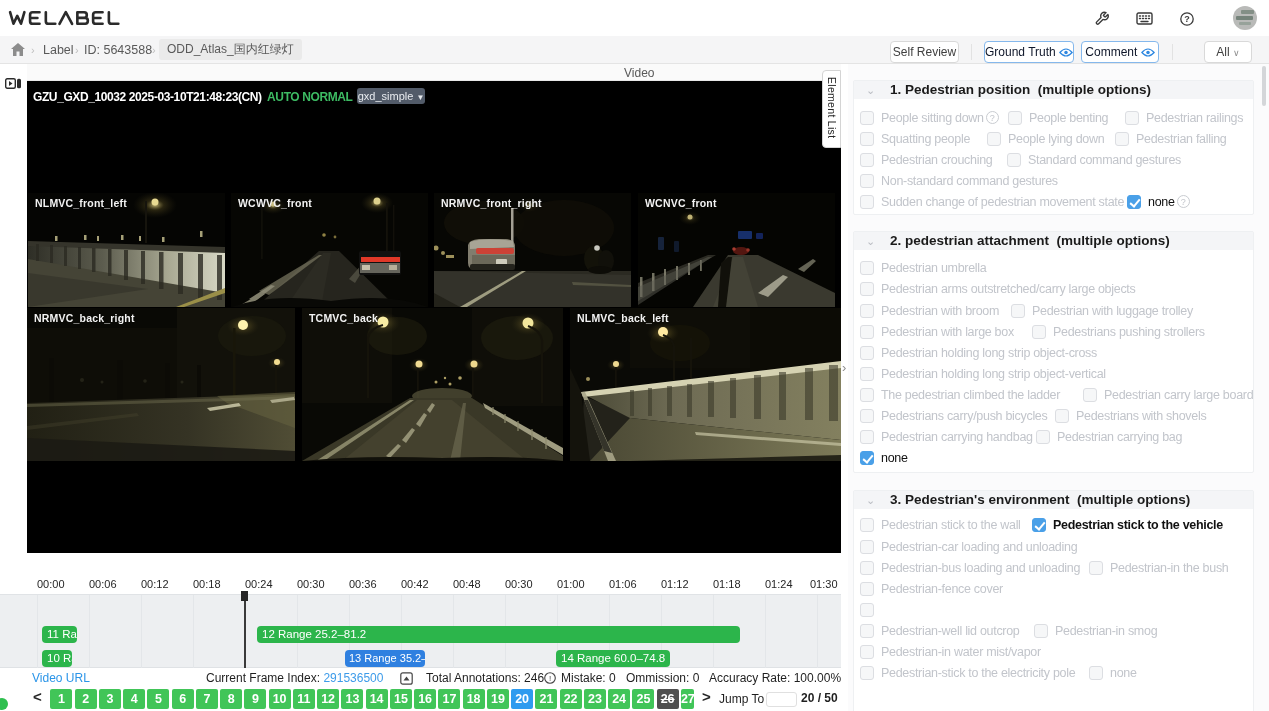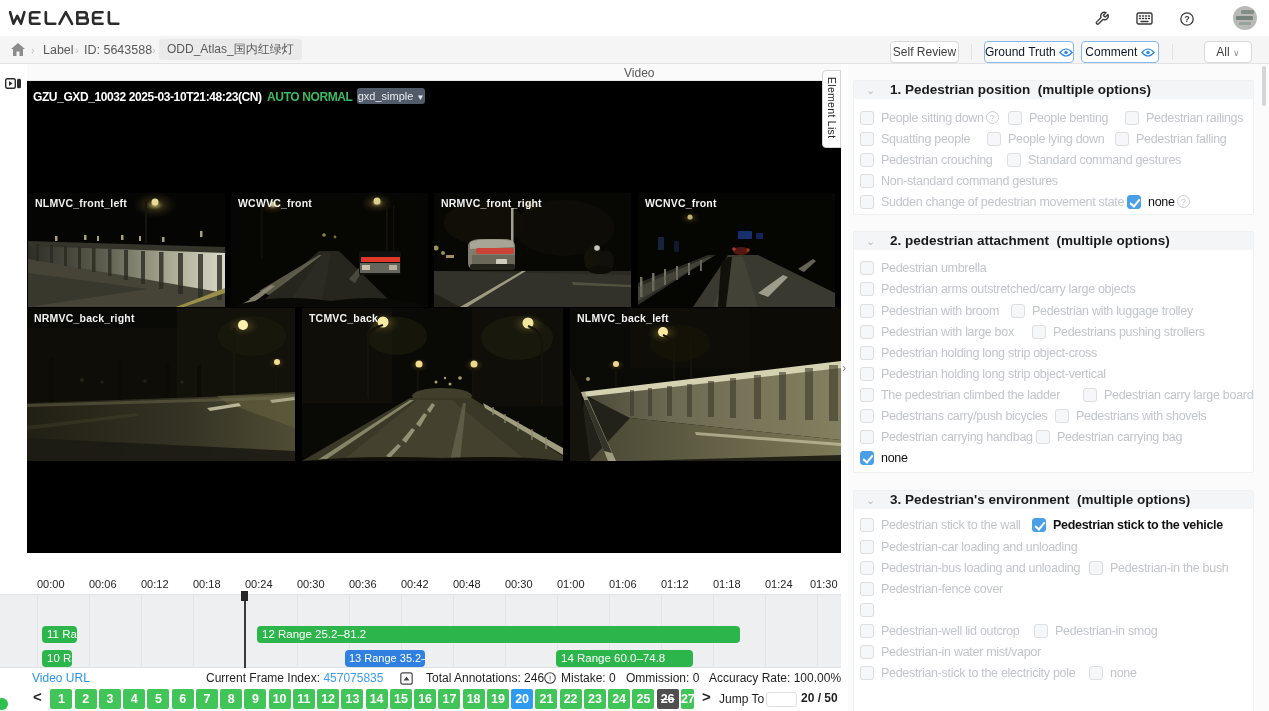--- a/index.html
+++ b/index.html
@@ -442,29 +442,29 @@
       <div class="gline" style="left:557px"></div>
       <div class="gline" style="left:609px"></div>
       <div class="gline" style="left:661px"></div>
       <div class="gline" style="left:713px"></div>
       <div class="gline" style="left:765px"></div>
       <div class="gline" style="left:817px"></div>
   <div class="rbar" style="left:42px;top:31px;width:35px">11 Ran</div>
   <div class="rbar" style="left:257px;top:31px;width:483px">12 Range 25.2–81.2</div>
   <div class="rbar" style="left:42px;top:55px;width:30px">10 Ra</div>
   <div class="rbar" style="left:345px;top:55px;width:80px;background:#2f80e0;font-size:11px;padding-left:4px">13 Range 35.2–</div>
-  <div class="rbar" style="left:556px;top:55px;width:137px">14 Range 60.0–74.8</div>
+  <div class="rbar" style="left:556px;top:55px;width:114px">14 Range 60.0–74.8</div>
 </div>
 
 <div class="abs" style="left:241px;top:591px;width:7px;height:10px;background:#262626;z-index:4"></div>
 <div class="abs" style="left:244px;top:601px;width:1.5px;height:67px;background:#3a3a3a;z-index:4"></div>
 
 <div id="inforow">
   <span style="left:32px;color:#2b95e8">Video URL</span>
-  <span style="left:206px">Current Frame Index: <span style="color:#3d9be9">457075835</span></span>
+  <span style="left:206px">Current Frame Index: <span style="color:#3d9be9">291536500</span></span>
   <svg class="abs" style="left:400px;top:4px" width="13" height="13" viewBox="0 0 13 13" fill="none" stroke="#454545" stroke-width="1.2">
         <rect x="0.8" y="0.8" width="11.4" height="11.4" rx="2"></rect>
         <path d="M3.5,8.5 L6.5,4.5 L9.5,8.5 Z" fill="#454545" stroke="none"></path>
       </svg>
   <span style="left:426px">Total Annotations: 246<svg width="12" height="12" viewBox="0 0 12 12" style="vertical-align:-2px">
           <circle cx="6" cy="6" r="5.3" fill="none" stroke="#454545" stroke-width="1.1"></circle>
           <text x="6" y="8.8" text-anchor="middle" font-size="8" fill="#454545" font-family="Liberation Sans">!</text>
         </svg></span>
   <span style="left:561px">Mistake: 0</span>
   <span style="left:626px">Ommission: 0</span>

